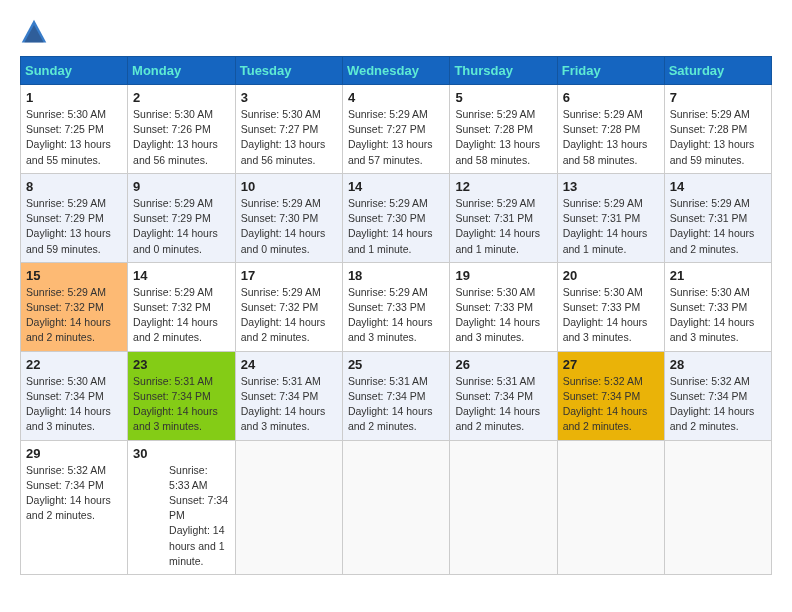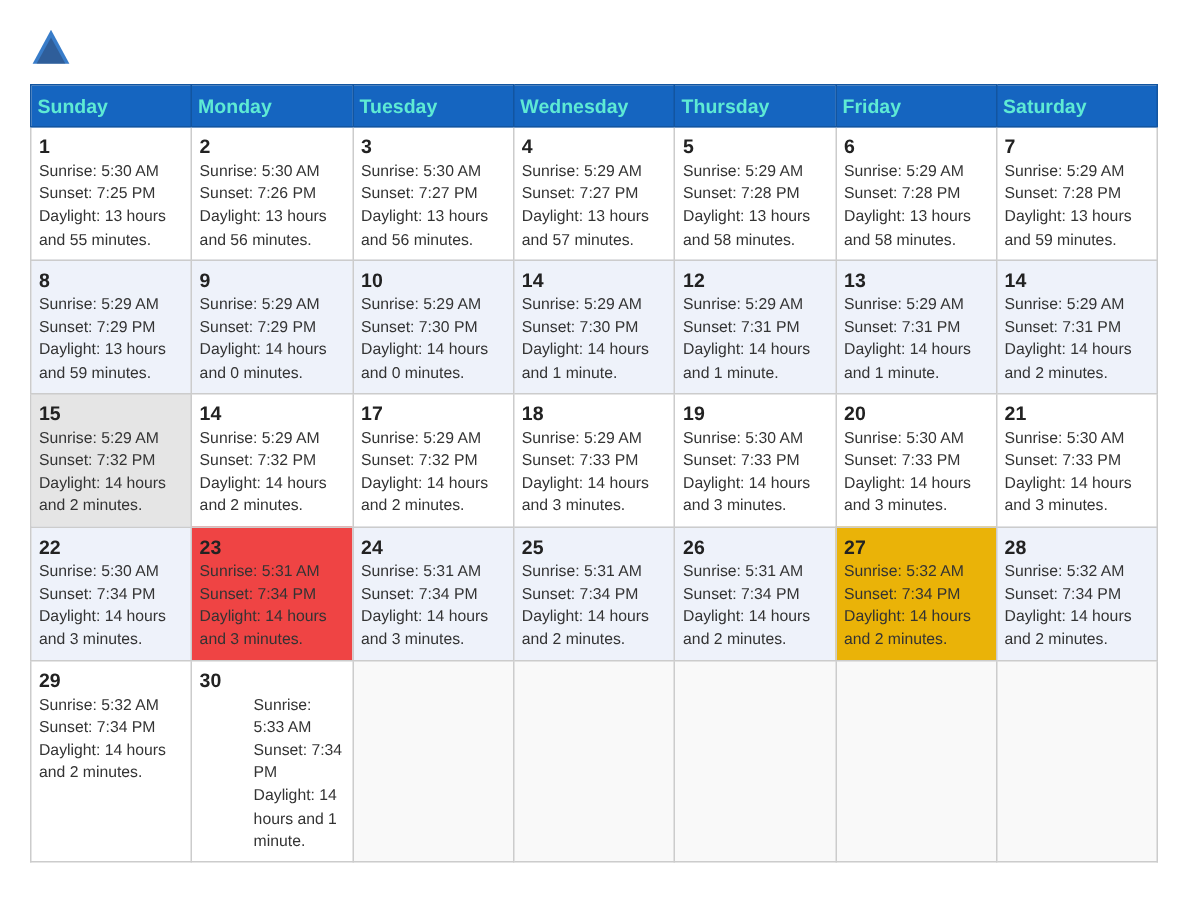--- a/index.html
+++ b/index.html
@@ -219,21 +219,21 @@
 Daylight: 14 hours and 1 minute.</div>
           </td>
           <td style="background: rgb(238, 242, 250);">
             <span class="day-num">14</span>
             <div class="day-info" style="white-space: pre-line;">Sunrise: 5:29 AM
 Sunset: 7:31 PM
 Daylight: 14 hours and 2 minutes.</div>
           </td>
         </tr>
         <tr>
-          <td style="background: #e5e5e5;">
+          <td style="background: #fdba74;">
             <span class="day-num">15</span>
             <div class="day-info" style="white-space: pre-line;">Sunrise: 5:29 AM
 Sunset: 7:32 PM
 Daylight: 14 hours and 2 minutes.</div>
           </td>
           <td style="background: rgb(255, 255, 255);">
             <span class="day-num">14</span>
             <div class="day-info" style="white-space: pre-line;">Sunrise: 5:29 AM
 Sunset: 7:32 PM
 Daylight: 14 hours and 2 minutes.</div>
@@ -269,21 +269,21 @@
 Daylight: 14 hours and 3 minutes.</div>
           </td>
         </tr>
         <tr>
           <td style="background: rgb(238, 242, 250);">
             <span class="day-num">22</span>
             <div class="day-info" style="white-space: pre-line;">Sunrise: 5:30 AM
 Sunset: 7:34 PM
 Daylight: 14 hours and 3 minutes.</div>
           </td>
-          <td style="background: #ef4444;">
+          <td style="background: #84cc16;">
             <span class="day-num">23</span>
             <div class="day-info" style="white-space: pre-line;">Sunrise: 5:31 AM
 Sunset: 7:34 PM
 Daylight: 14 hours and 3 minutes.</div>
           </td>
           <td style="background: rgb(238, 242, 250);">
             <span class="day-num">24</span>
             <div class="day-info" style="white-space: pre-line;">Sunrise: 5:31 AM
 Sunset: 7:34 PM
 Daylight: 14 hours and 3 minutes.</div>

